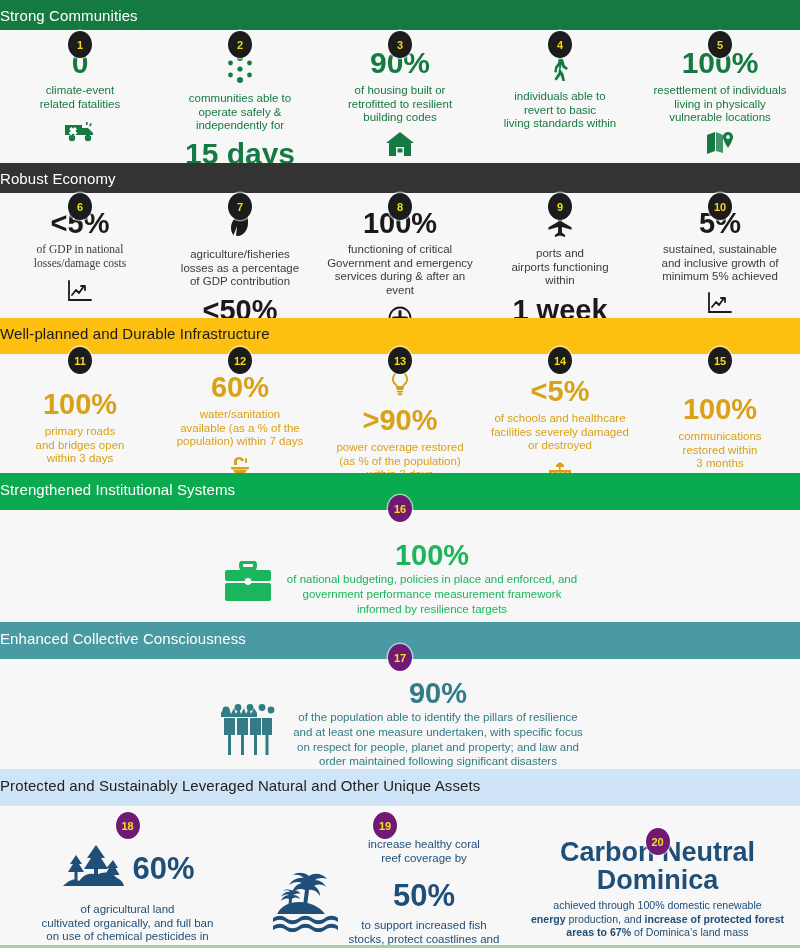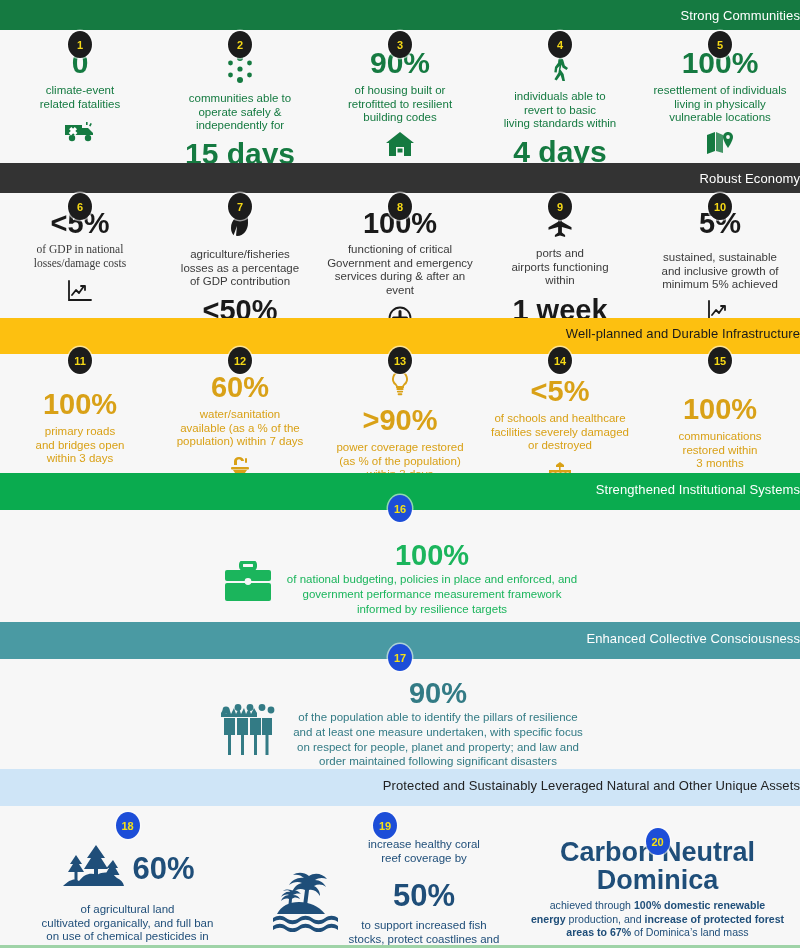--- a/index.html
+++ b/index.html
@@ -8,23 +8,23 @@
     font-family: "Liberation Sans", sans-serif;
     background:#f7f7f7;
     width:800px; height:948px;
     position:relative;
     overflow:hidden;
   }
   .band {
     width:100%;
     display:flex;
     align-items:center;
-    justify-content:flex-end;
+    justify-content:flex-start;
     color:#fff;
-    font-size:13px;
+    font-size:15px;
     letter-spacing:.1px;
     position:relative;
     z-index:1;
   }
   .band-green  { background:#157a41; height:30px; }
   .band-dark   { background:#333333; height:30px; }
   .band-yellow { background:#fdc010; height:36px; color:#1a1a1a; }
   .band-bgreen { background:#0aab4f; height:37px; }
   .band-teal   { background:#4a9aa3; height:37px; }
   .band-blue   { background:#cfe5f7; height:37px; color:#222; }
@@ -43,21 +43,21 @@
     left:50%;
     transform:translateX(-50%);
     width:24px; height:27px;
     border-radius:50%;
     display:flex; align-items:center; justify-content:center;
     font-size:11px; font-weight:bold;
     z-index:5;
     box-shadow:0 0 0 1.5px rgba(255,255,255,.55);
   }
   .badge-dark  { background:#1c1c1c; color:#f5d817; }
-  .badge-grey  { background:#1d4ed8; color:#f5e017; }
+  .badge-grey  { background:#701a75; color:#f5e017; }
 
   .big { font-weight:bold; line-height:1; }
   .desc { font-size:11.5px; line-height:1.18; }
 
   
   #s1 .cell { color:#157a41; }
   #s1 { height:133px; }
   #s1 .badge { top:-17px; }
   #s1 .big { font-size:30px; margin-top:0; }
   #s1 .desc { margin-top:6px; }
@@ -172,21 +172,20 @@
       <div class="badge badge-dark">4</div>
       <div class="icon" style="margin-top:2px;">
         <svg width="22" height="32" viewBox="0 0 22 32" fill="#157a41">
           <circle cx="12" cy="4" r="3.3"></circle>
           <path d="M11 8c2 0 3 1 3.4 2.6l1.4 5 3.2 2.4-1.5 2-4-2.6-.9-3-1.2 5.2 3.2 4.4L16 31h-2.6l-1.8-6-4 5.6-2.2-1.3 4-6.6 1.1-6.6-2.2 2.2-.6 4.3-2.4-.3.7-5.3 3.1-4.2C9.4 8.4 10 8 11 8z"></path>
         </svg>
       </div>
       <div class="desc" style="white-space:pre-line;margin-top:4px;">individuals able to
 revert to basic
 living standards within</div>
-      <div class="big" style="margin-top:6px;">4 days</div>
     </div>
 
     <div class="cell">
       <div class="badge badge-dark">5</div>
       <div class="big">100%</div>
       <div class="desc" style="white-space:pre-line">resettlement of individuals
 living in physically
 vulnerable locations</div>
       <div class="icon" style="margin-top:5px;">
         <svg width="30" height="26" viewBox="0 0 30 26" fill="#157a41">
@@ -257,21 +256,21 @@
       </div>
       <div class="desc" style="white-space:pre-line;margin-top:4px;">ports and
 airports functioning
 within</div>
       <div class="big" style="margin-top:8px;">1 week</div>
     </div>
 
     <div class="cell">
       <div class="badge badge-dark">10</div>
       <div class="big">5%</div>
-      <div class="desc" style="white-space:pre-line;margin-top:13px;">sustained, sustainable
+      <div class="desc" style="white-space:pre-line;margin-top:5px;">sustained, sustainable
 and inclusive growth of
 minimum 5% achieved</div>
       <div class="icon" style="margin-top:7px;">
         <svg width="28" height="24" viewBox="0 0 28 24" fill="none" stroke="#1a1a1a" stroke-width="1.8">
           <path d="M3 2v19h22" stroke-linecap="round"></path>
           <path d="M6 16l4-5 3 3 5-7" stroke-linecap="round" stroke-linejoin="round"></path>
           <path d="M15 7h4v4" stroke-linecap="round" stroke-linejoin="round"></path>
         </svg>
       </div>
     </div>
@@ -458,19 +457,19 @@
 the eco-tourism industry</div>
         </div>
       </div>
     </div>
 
     <div class="s6-col">
       <div class="badge badge-grey" style="top:22px;">20</div>
       <div style="margin-top:33px;">
         <div class="cn-title">Carbon Neutral</div>
         <div class="cn-title">Dominica</div>
-        <div class="cn-sub" id="cn-sub"><span>achieved through </span><span style="font-weight: bold;">100% domestic renewable</span><br><span style="font-weight: bold;">energy</span><span> production, and </span><span style="font-weight: bold;">increase of protected forest</span><br><span style="font-weight: bold;">areas to 67%</span><span> of Dominica’s  land mass</span></div>
+        <div class="cn-sub" id="cn-sub"><span>achieved through </span><span style="font-weight: normal;">100% domestic renewable</span><br><span style="font-weight: bold;">energy</span><span> production, and </span><span style="font-weight: bold;">increase of protected forest</span><br><span style="font-weight: bold;">areas to 67%</span><span> of Dominica’s  land mass</span></div>
       </div>
     </div>
 
   </div>
   <div class="bottom-rule"></div>
 </div>
 
 </body></html>

